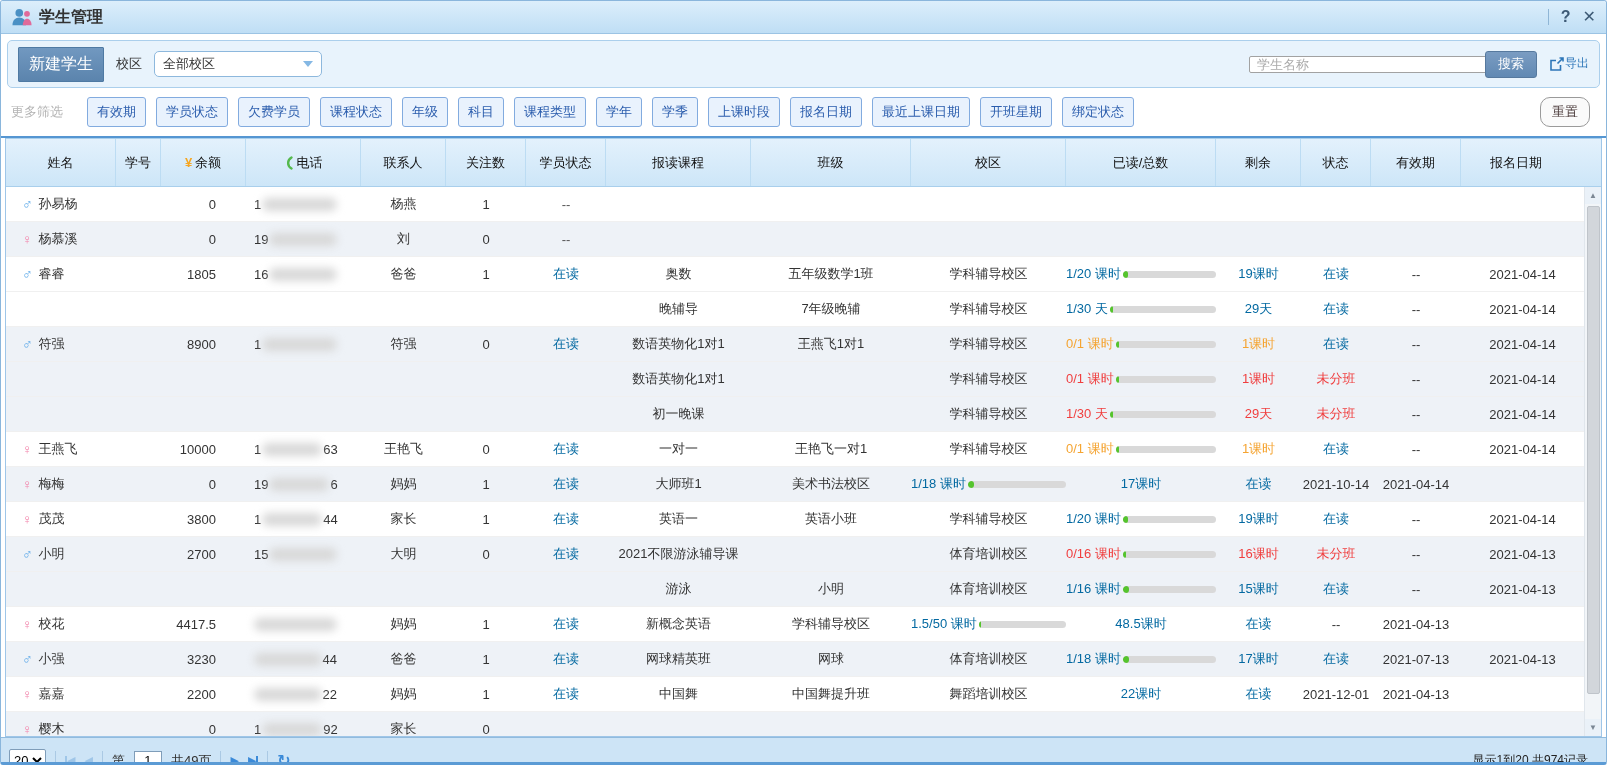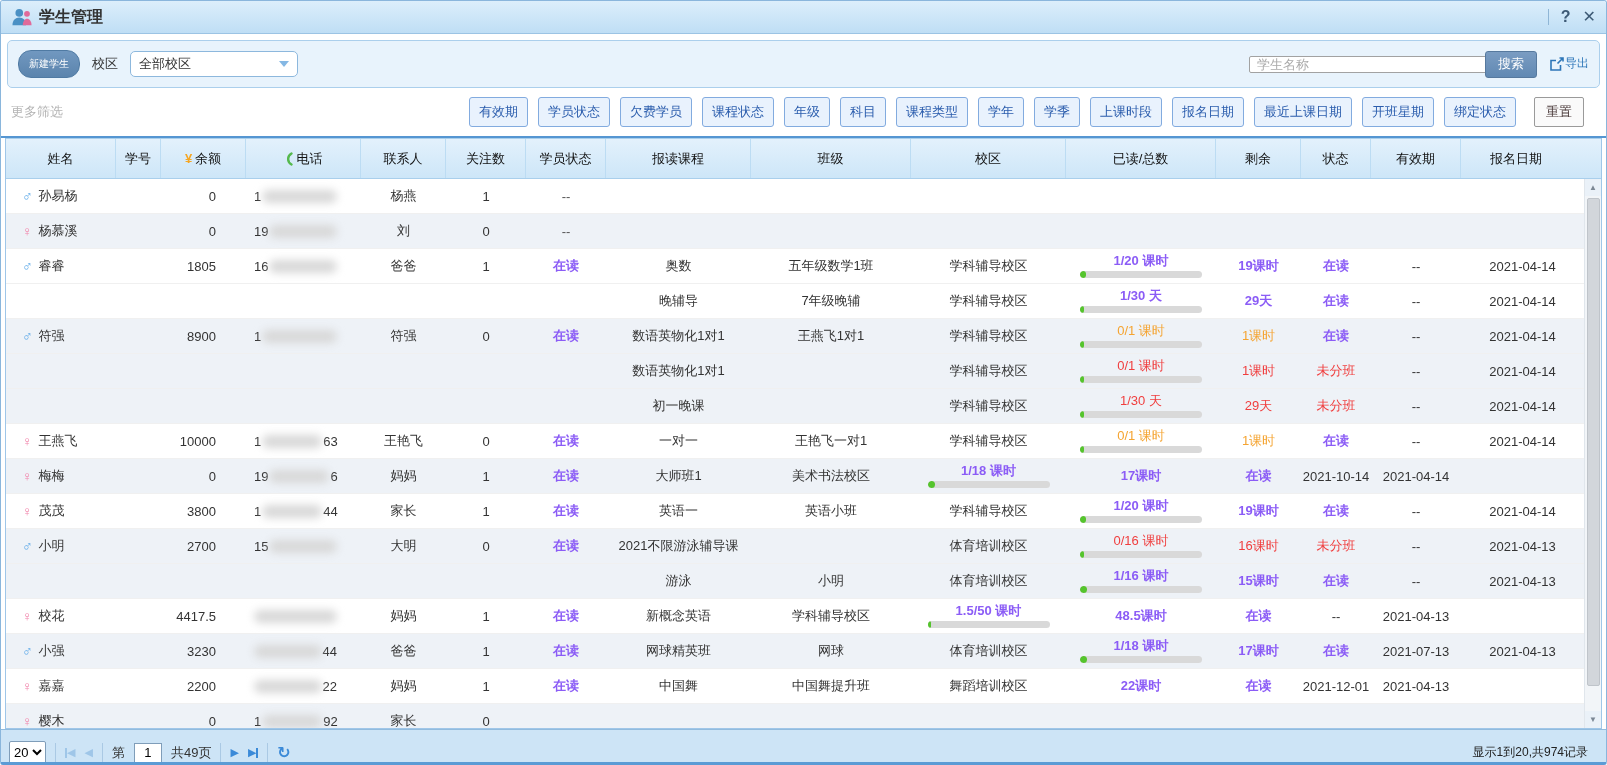--- a/index.html
+++ b/index.html
@@ -9,58 +9,58 @@
   
   .titlebar { height:33px; background:linear-gradient(#dcEEfb,#bfdef5); border-bottom:1px solid #9cc4e4; display:flex; align-items:center; padding:0 10px; }
   .titlebar .ticon { width:22px; height:20px; margin-right:6px; }
   .titlebar .ttext { font-size:16px; font-weight:bold; color:#333; }
   .titlebar .tright { margin-left:auto; display:flex; align-items:center; gap:12px; }
   .titlebar .tsep { width:1px; height:16px; background:#8fb6d6; }
   .tbtn { font-size:16px; font-weight:bold; color:#3d5a75; cursor:pointer; line-height:1; }
 
   
   .toolbar { margin:6px; height:48px; background:#e8f3fc; border:1px solid #abcfec; border-radius:5px; display:flex; align-items:center; padding:0 10px; gap:12px; }
-  .btn-primary { background:linear-gradient(#7198c0,#5b84ad); border:1px solid #4f7aa3; color:#fff; font-size:10px; padding:6px 10px; border-radius:13px; cursor:pointer; }
+  .btn-primary { background:linear-gradient(#7198c0,#5b84ad); border:1px solid #4f7aa3; color:#fff; font-size:16px; padding:6px 10px; border-radius:1px; cursor:pointer; }
   .lbl { font-size:13px; color:#333; }
   .combobox { width:168px; height:26px; background:#fff; border:1px solid #8db8dd; border-radius:5px; display:flex; align-items:center; padding:0 8px; font-size:13px; color:#333; cursor:pointer; }
   .combobox .chev { margin-left:auto; width:0; height:0; border-left:5px solid transparent; border-right:5px solid transparent; border-top:6px solid #85b8e4; }
   .tool-right { margin-left:auto; display:flex; align-items:center; gap:12px; }
   .search-input { width:240px; height:17px; border:1px solid #a2a2a2; border-radius:2px; font-size:13px; padding:0 7px; color:#333; }
   .search-input::placeholder { color:#aaa; }
   .btn-search { background:linear-gradient(#7a9cc2,#6189b3); border:1px solid #56799e; color:#fff; font-size:13px; width:52px; height:27px; border-radius:3px; margin-left:-4px; cursor:pointer; }
   .export { display:flex; flex-direction:row; align-items:center; color:#2c76b8; font-size:12px; line-height:1.1; cursor:pointer; }
 
   
-  .filters { margin:12px 10px; height:24px; display:flex; align-items:center; gap:10px; position:relative; padding-right:80px;justify-content:space-between; }
+  .filters { margin:12px 10px; height:24px; display:flex; align-items:center; gap:10px; position:relative; padding-right:80px; }
   .more-lbl { font-size:13px; color:#b3b3b3; margin-right:14px; }
   .filter-btn { padding:5px 9px; font-size:13px; color:#2b5dad; background:#e9f2fd; border:1px solid #82abdf; border-radius:3px; cursor:pointer; font-family:inherit; }
-  .btn-reset { position:absolute; right:12px; padding:5px 11px; font-size:13px; color:#4a3a3a; background:#fafafa; border:1px solid #9a9a9a; border-radius:2px; cursor:pointer; font-family:inherit; }
+  .btn-reset { position:absolute; right:6px; padding:5px 11px; font-size:13px; color:#4a3a3a; background:#fafafa; border:1px solid #9a9a9a; border-radius:10px; cursor:pointer; font-family:inherit; }
   .blue-line { height:2px; background:#5596d2; }
 
   
   .grid { --cols:110px 45px 85px 115px 85px 80px 80px 145px 160px 155px 150px 85px 70px 90px minmax(0,1fr); margin:0 4px; border:1px solid #9fc6e8; border-top:none; }
-  .thead { display:grid; grid-template-columns:var(--cols); height:41px; background:linear-gradient(#e3f1fc,#cde6f8); border-top:1px solid #a9cfec; border-bottom:1px solid #a9cfec; padding-right:30px; }
+  .thead { display:grid; grid-template-columns:var(--cols); height:49px; background:linear-gradient(#e3f1fc,#cde6f8); border-top:1px solid #a9cfec; border-bottom:1px solid #a9cfec; padding-right:30px; }
   .th { display:flex; align-items:center; justify-content:center; gap:3px; font-size:13px; color:#111; border-right:1px solid #bcdcf3; cursor:pointer; white-space:nowrap; overflow:hidden; }
   .th:last-child { border-right:none; }
   .yen { color:#f5a623; font-weight:bold; }
   .tbody { height:549px; overflow:hidden; position:relative; padding-right:17px; }
   .tr { display:grid; grid-template-columns:var(--cols); height:35px; background:#fff; border-bottom:1px solid #f0f0f0; }
   .tr.alt { background:#eef2f7; }
   .td { display:flex; align-items:center; justify-content:center; font-size:13px; color:#333; white-space:nowrap; overflow:hidden; }
   .cell-name { justify-content:flex-start; padding-left:16px; }
   .g { font-size:14px; margin-right:6px; }
   .gm { color:#5aa8e8; } .gf { color:#f288ae; }
   .cell-balance { justify-content:flex-end; padding-right:30px; }
   .cell-phone { justify-content:flex-start; padding-left:8px; gap:1px; }
   .blur { display:inline-block; height:13px; background:#d8d8d8; border-radius:7px; filter:blur(4px); }
-  .cell-progress { flex-direction:column; gap:2px; }
+  .cell-progress { gap:2px; }
   .ptext { font-size:13px; line-height:1.1; }
   .pbar { width:122px; height:7px; background:#d9d9d9; border-radius:4px; overflow:hidden; }
   .pfill { height:100%; background:#55c42d; border-radius:4px; }
-  .t-green { color:#8b5cf6;font-weight:bold; } .t-orange { color:#f5a431; } .t-red { color:#f03e3e; } .t-dim { color:#555; }
+  .t-green { color:#0369a1; } .t-orange { color:#f5a431; } .t-red { color:#f03e3e; } .t-dim { color:#555; }
 
   
   .sbar { position:absolute; top:0; right:0; width:17px; height:100%; background:#f2f5f8; border-left:1px solid #e0e6ec; }
   .sarrow { height:17px; display:flex; align-items:center; justify-content:center; font-size:8px; color:#7b8794; background:#eaf1f8; cursor:pointer; }
   .sarrow.down { position:absolute; bottom:0; left:0; right:0; }
   .sthumb { position:absolute; top:19px; left:2px; width:13px; height:488px; background:#d2d6db; border:1px solid #bfc4ca; border-radius:2px; cursor:pointer; }
 
   
   .footer { height:46px; background:#cde4f6; border-top:1px solid #91bbde; display:flex; align-items:center; padding:0 8px; gap:9px; font-size:13px; color:#333; }
   .psize { height:23px; font-size:13px; border:1px solid #7f9db9; background:#fff; border-radius:2px; }

